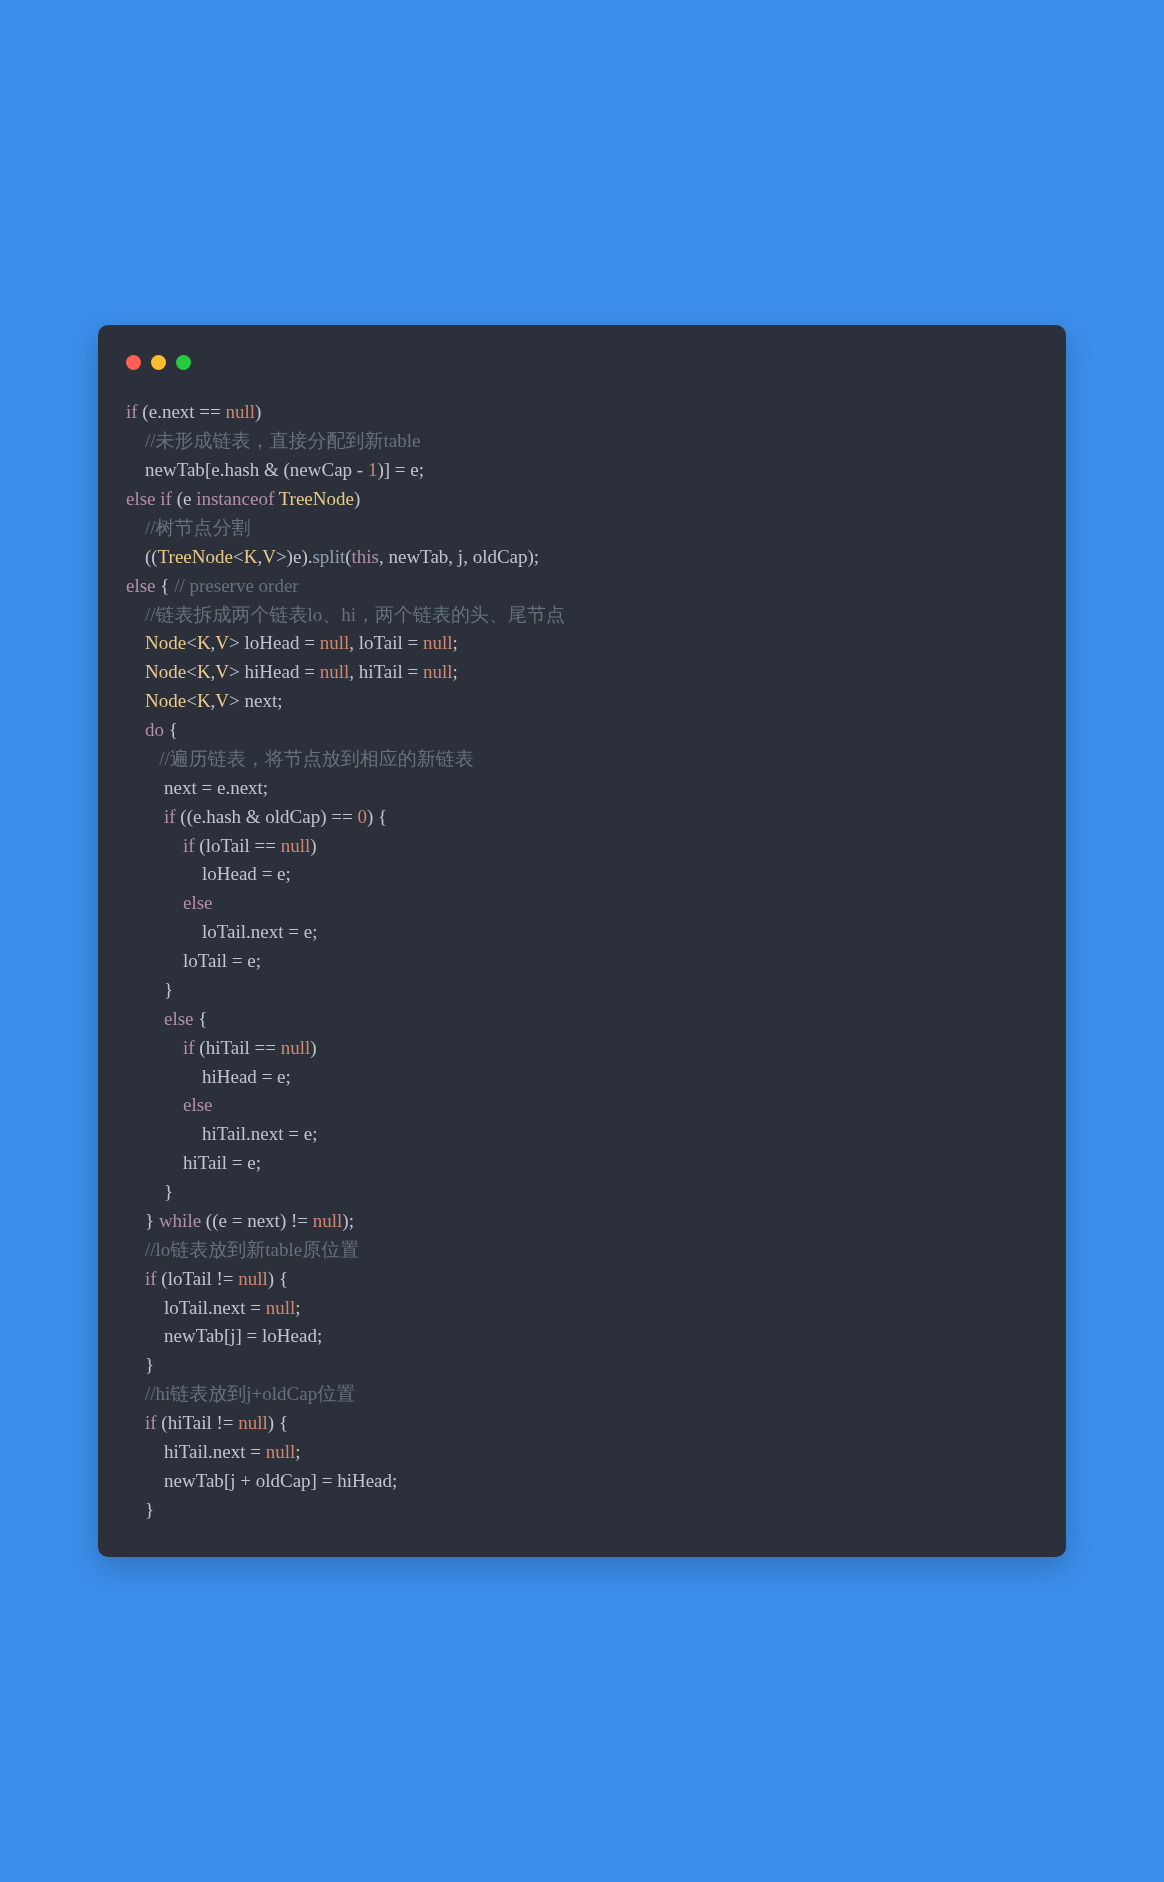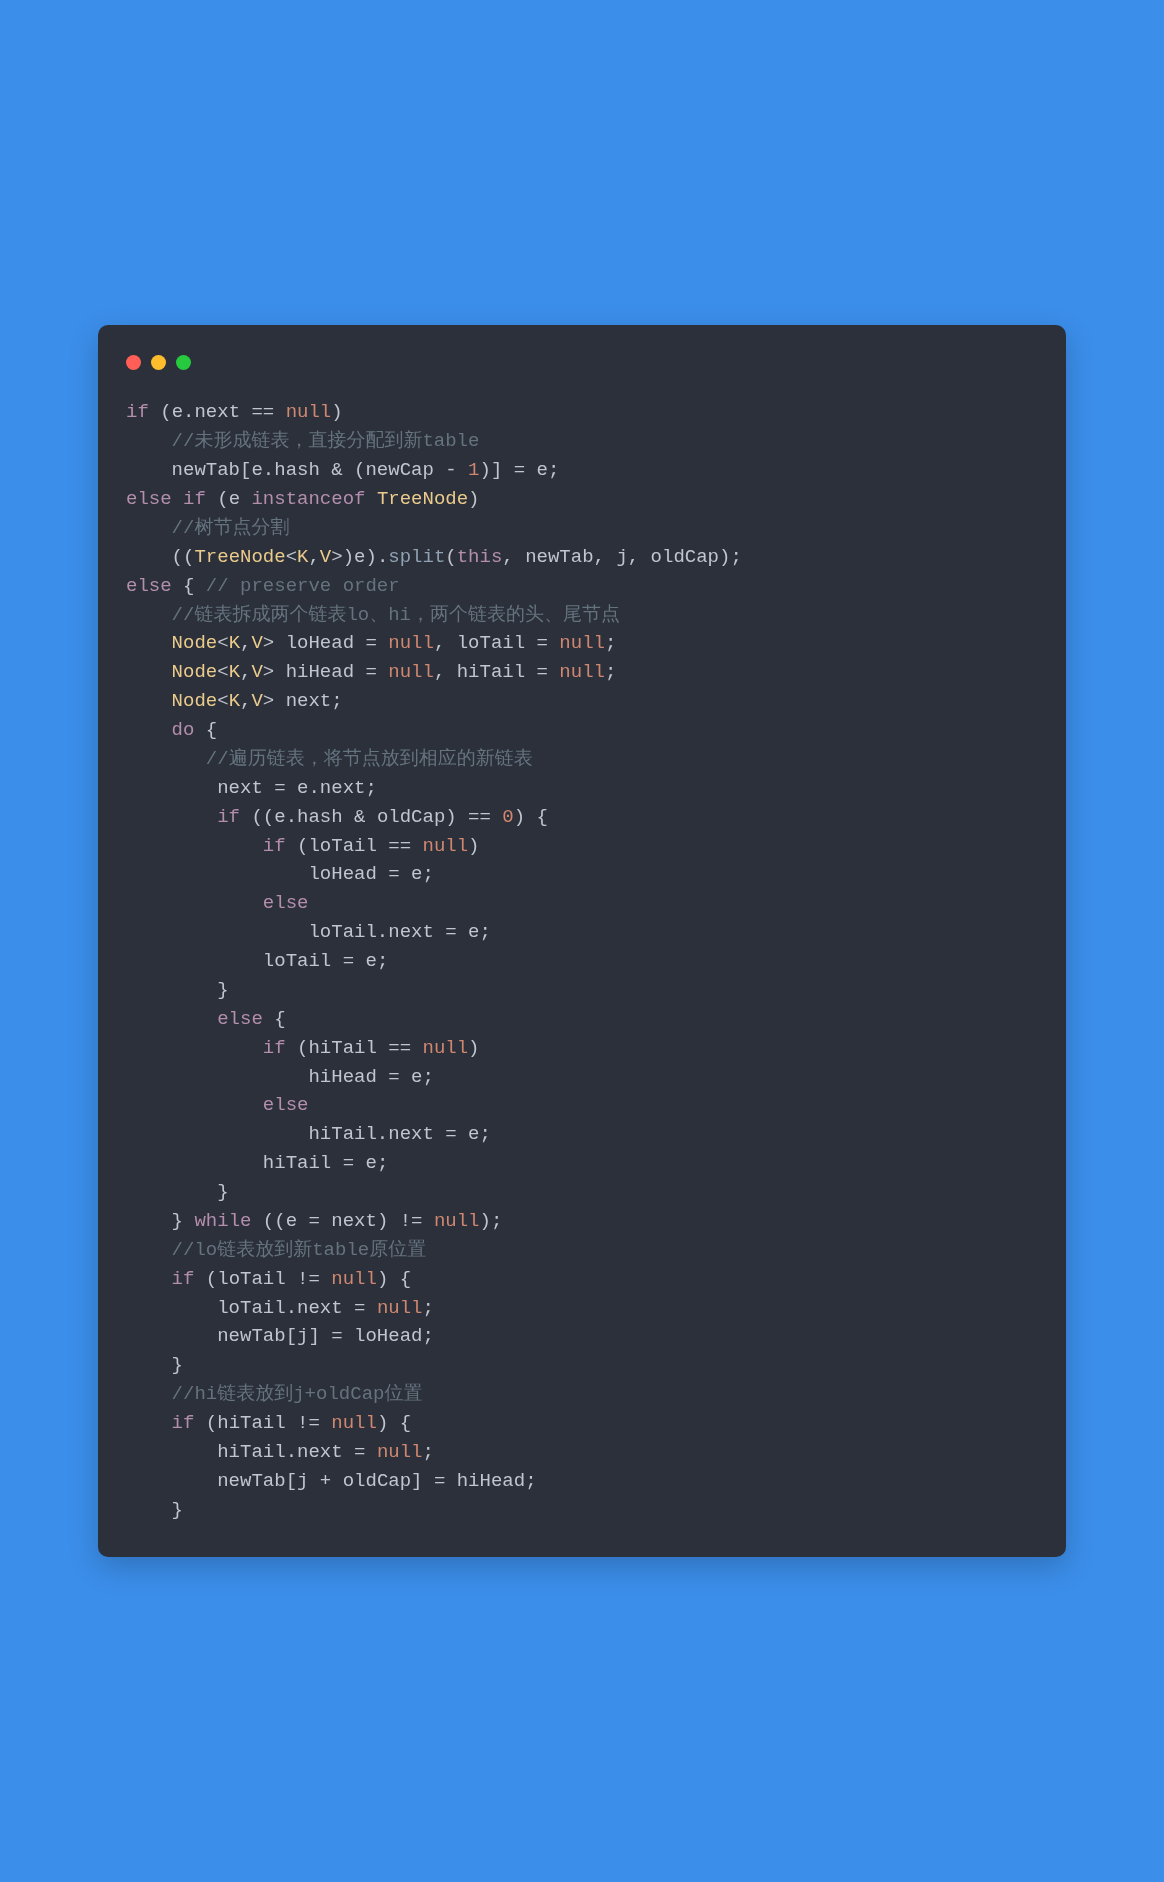--- a/index.html
+++ b/index.html
@@ -26,21 +26,21 @@
     }
     .dot {
       width: 15px;
       height: 15px;
       border-radius: 50%;
     }
     .dot.red { background: #ff5f56; }
     .dot.yellow { background: #ffbd2e; }
     .dot.green { background: #27c93f; }
     pre.code {
-      font-family: Liberation Mono, monospace;
+      font-family: Liberation Serif, serif;
       font-size: 19px;
       line-height: 1.52;
       color: #c0c5ce;
       white-space: pre;
     }
     .kw { color: #b48ead; }        
     .kw2 { color: #b48ead; }       
     .lit { color: #d08770; }       
     .cmt { color: #65737e; }       
     .fn  { color: #8fa1b3; }       

